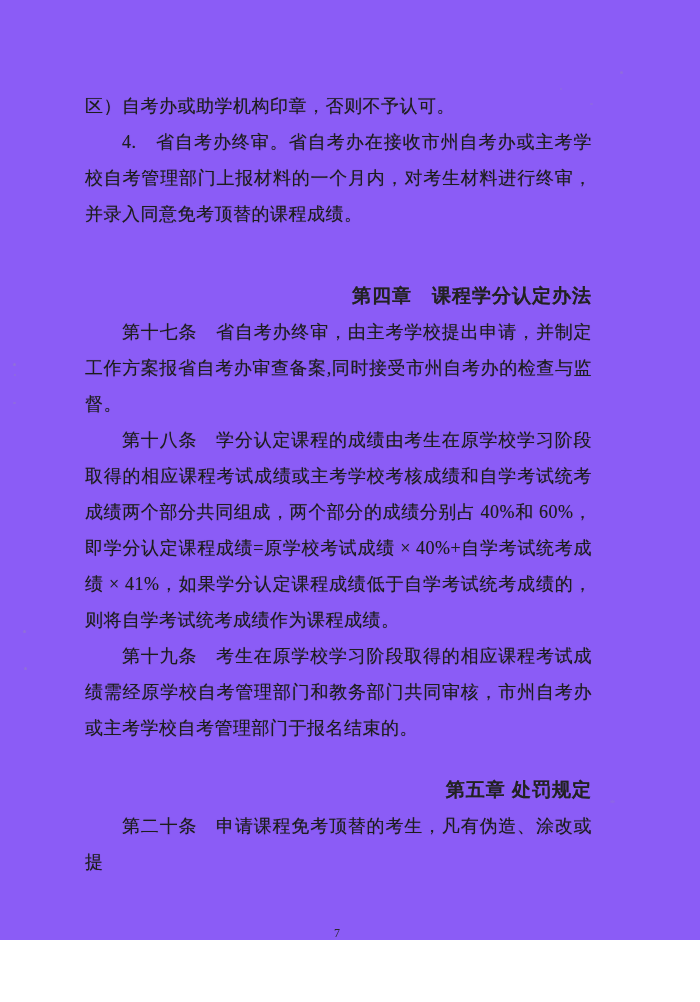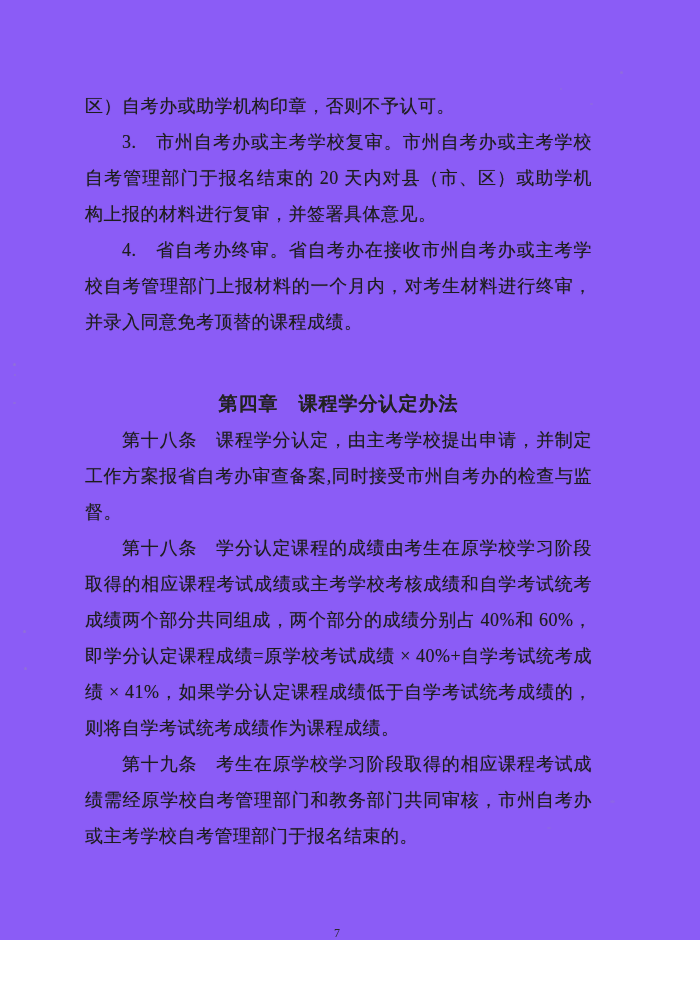--- a/index.html
+++ b/index.html
@@ -27,21 +27,21 @@
     text-justify: inter-ideograph;
     text-shadow: 0 0 0.7px rgba(35,35,35,0.55);
   }
   .para.indent { text-indent: 37px; }
   .chapter {
     margin: 0;
     font-family: "Liberation Sans", "DejaVu Sans", sans-serif;
     font-weight: 700;
     font-size: 19px;
     line-height: 36px;
-    text-align: center;
+    text-align: right;
     letter-spacing: 1px;
     color: #222;
     text-shadow: 0 0 0.6px rgba(35,35,35,0.5);
   }
   .chapter.ch4 { margin-top: 46px; }
   .chapter.ch5 { margin-top: 26px; }
   .page-number {
     position: absolute;
     top: 926px;
     left: 0;
@@ -56,26 +56,27 @@
     border-radius: 50%;
   }
 </style>
 </head>
 <body>
 
 <div class="page">
 
   <div class="content">
     <p class="para">区）自考办或助学机构印章，否则不予认可。</p>
-    <p class="para indent">3.　市州自考办或主考学校复审。市州自考办或主考学校自考管理部门于报名结束的 20 天内对县（市、区）或助学机构上报的材料进行复审，并签署具体意见。</p>
     <p class="para indent">4.　省自考办终审。省自考办在接收市州自考办或主考学校自考管理部门上报材料的一个月内，对考生材料进行终审，并录入同意免考顶替的课程成绩。</p>
     <h2 class="chapter ch4">第四章　课程学分认定办法</h2>
-    <p class="para indent">第十八条　课程学分认定，由主考学校提出申请，并制定工作方案报省自考办审查备案,同时接受市州自考办的检查与监督。</p>
+    <p class="para indent">第十七条　省自考办终审，由主考学校提出申请，并制定工作方案报省自考办审查备案,同时接受市州自考办的检查与监督。</p>
     <p class="para indent">第十八条　学分认定课程的成绩由考生在原学校学习阶段取得的相应课程考试成绩或主考学校考核成绩和自学考试统考成绩两个部分共同组成，两个部分的成绩分别占 40%和 60%，即学分认定课程成绩=原学校考试成绩 × 40%+自学考试统考成绩 × 41%，如果学分认定课程成绩低于自学考试统考成绩的，则将自学考试统考成绩作为课程成绩。</p>
     <p class="para indent">第十九条　考生在原学校学习阶段取得的相应课程考试成绩需经原学校自考管理部门和教务部门共同审核，市州自考办或主考学校自考管理部门于报名结束的。</p>
+    <h2 class="chapter ch5">第五章 处罚规定</h2>
+    <p class="para indent">第二十条　申请课程免考顶替的考生，凡有伪造、涂改或提</p>
   </div>
 
   <div class="page-number">7</div>
 
   <div class="speck" style="left:13px; top:363px; width:3px; height:3px; opacity:0.3;"></div>
   <div class="speck" style="left:14px; top:374px; width:2px; height:2px; opacity:0.25;"></div>
   <div class="speck" style="left:13px; top:402px; width:3px; height:2px; opacity:0.25;"></div>
   <div class="speck" style="left:23px; top:630px; width:3px; height:3px; opacity:0.3;"></div>
   <div class="speck" style="left:24px; top:667px; width:3px; height:3px; opacity:0.3;"></div>
   <div class="speck" style="left:620px; top:71px; width:3px; height:3px; opacity:0.25;"></div>

